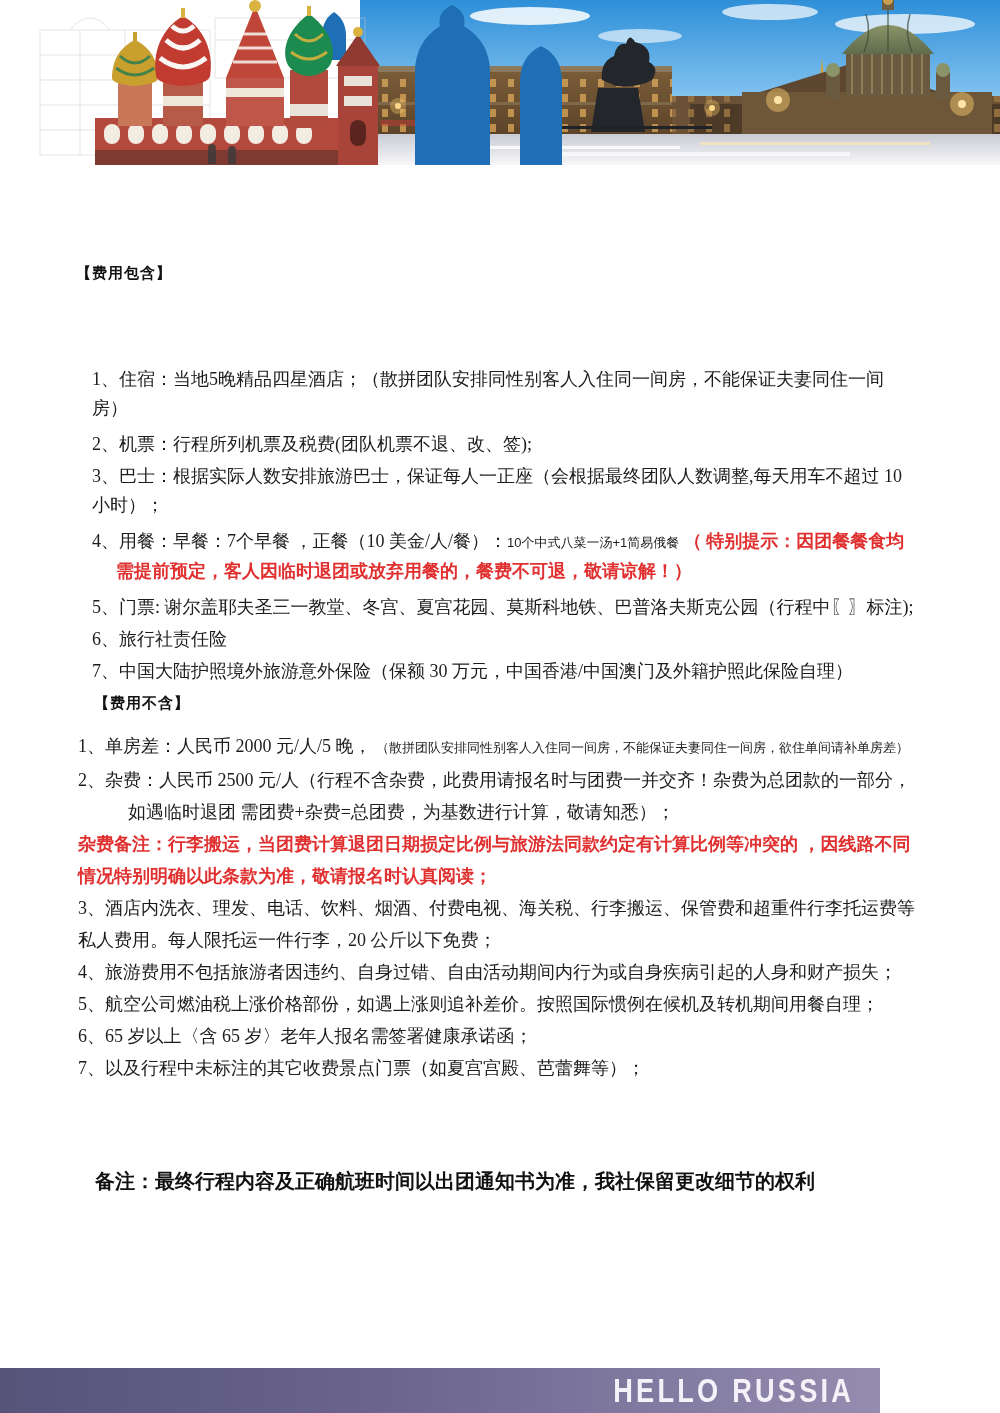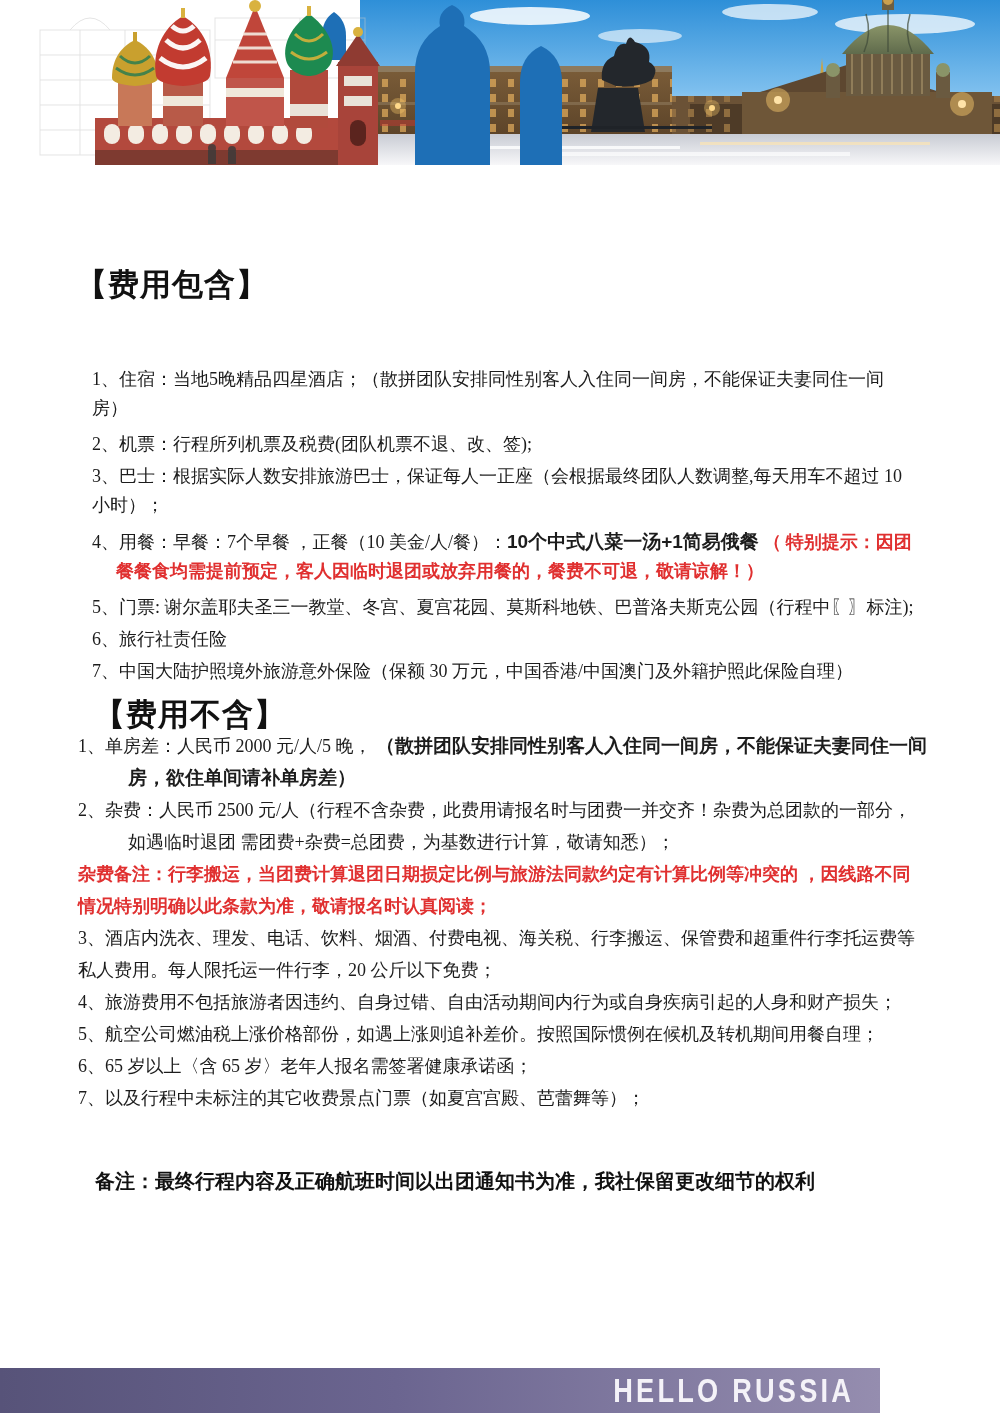--- a/index.html
+++ b/index.html
@@ -22,21 +22,21 @@
     position:absolute; top:0; left:0;
     width:1000px; height:165px;
   }
   .header-collage svg { display:block; }
 
   
   .sec-title {
     position:absolute;
     font-family:"Liberation Sans","DejaVu Sans",sans-serif;
     font-weight:700;
-    font-size:31px;
+    font-size:15px;
     color:#111;
     letter-spacing:1px;
     margin:0;
   }
   #title-included { top:264px; left:76px; }
   #title-excluded { top:694px; left:94px; }
 
   
   .cost-list { position:absolute; margin:0; }
   #list-included { top:324px; left:92px;  width:822px; font-size:18px; line-height:29px;margin-top:41px; }
@@ -48,22 +48,22 @@
   #list-included p.item:nth-child(4) { margin-top:7px; margin-bottom:7px; }
 
   
   p.item.wrap-sm { padding-left:24px; text-indent:-24px; }
   p.item.wrap-lg { padding-left:50px; text-indent:-50px; }
 
   
   .seg      { }
   .seg-hei  {
     font-family:"Liberation Sans","DejaVu Sans",sans-serif;
-    font-weight:700;
-    font-size:19px;
+    font-weight:400;
+    font-size:13px;
   }
   .seg-red  { color:var(--red); font-weight:700; }
   .seg-redbold { color:var(--red); font-weight:700; }
 
   :root { --red:#e03030; }
 
   
   .note-line {
     position:absolute;
     top:1168px; left:95px; width:830px;

